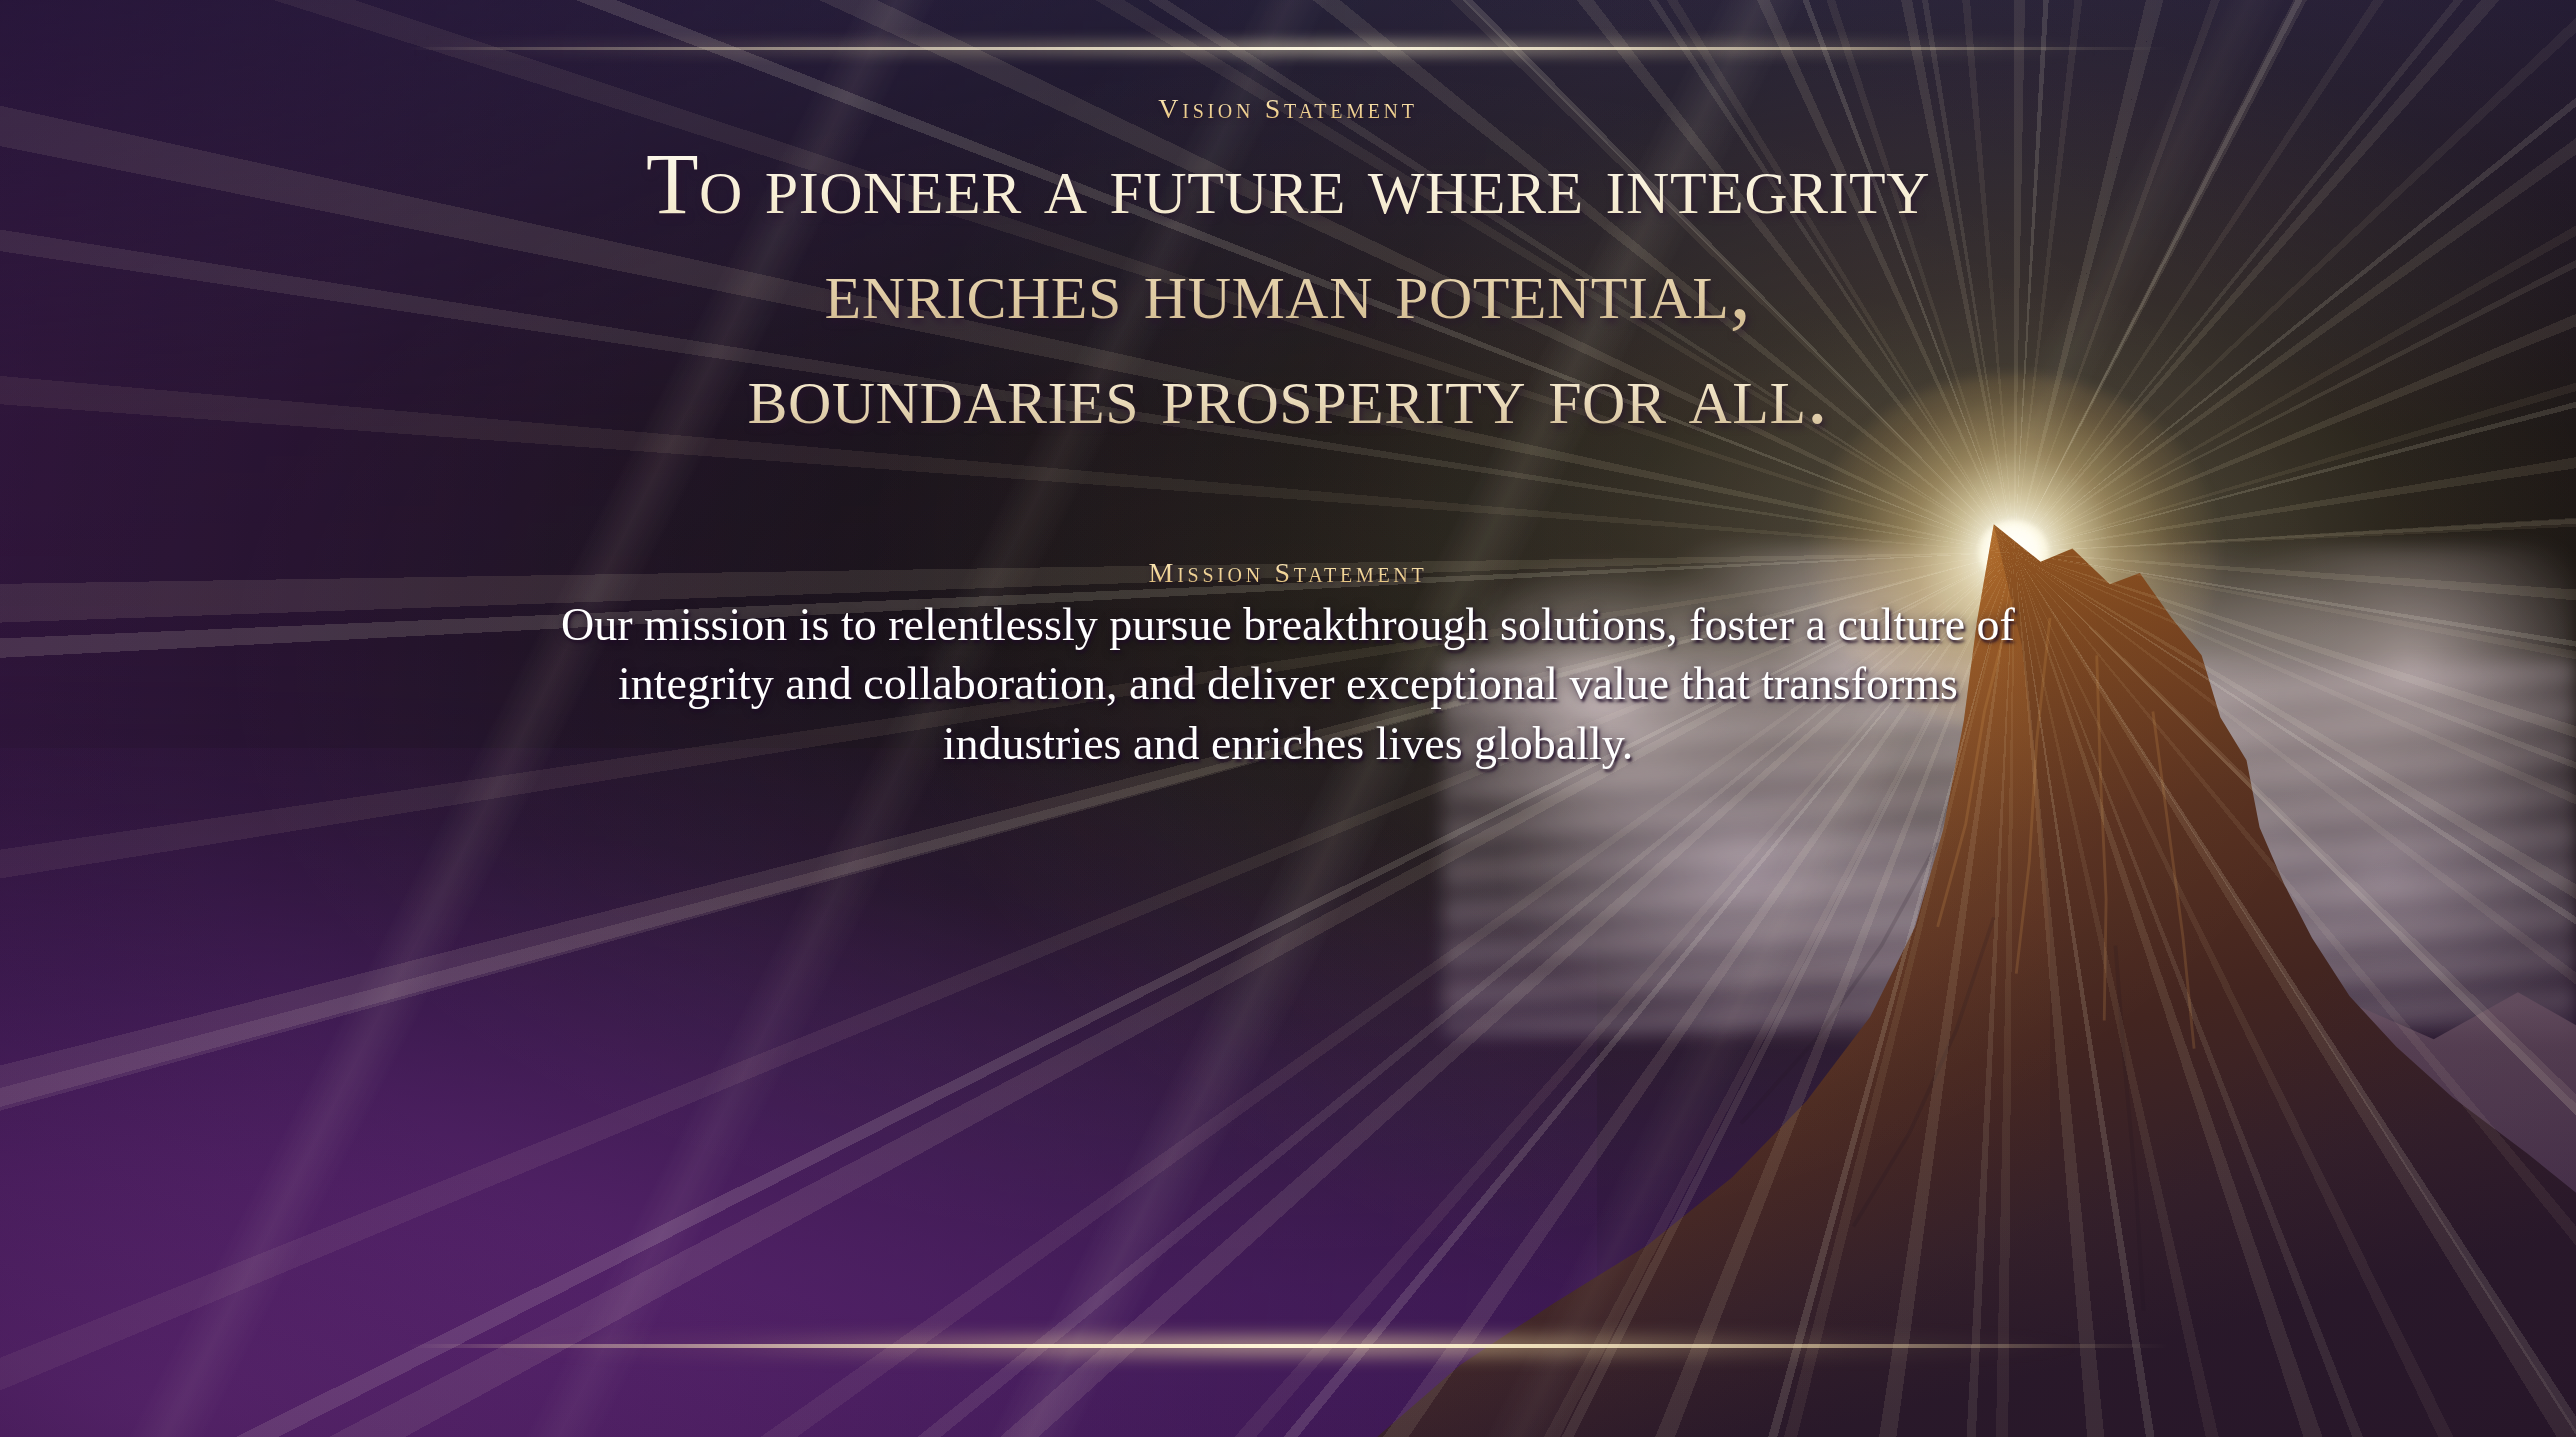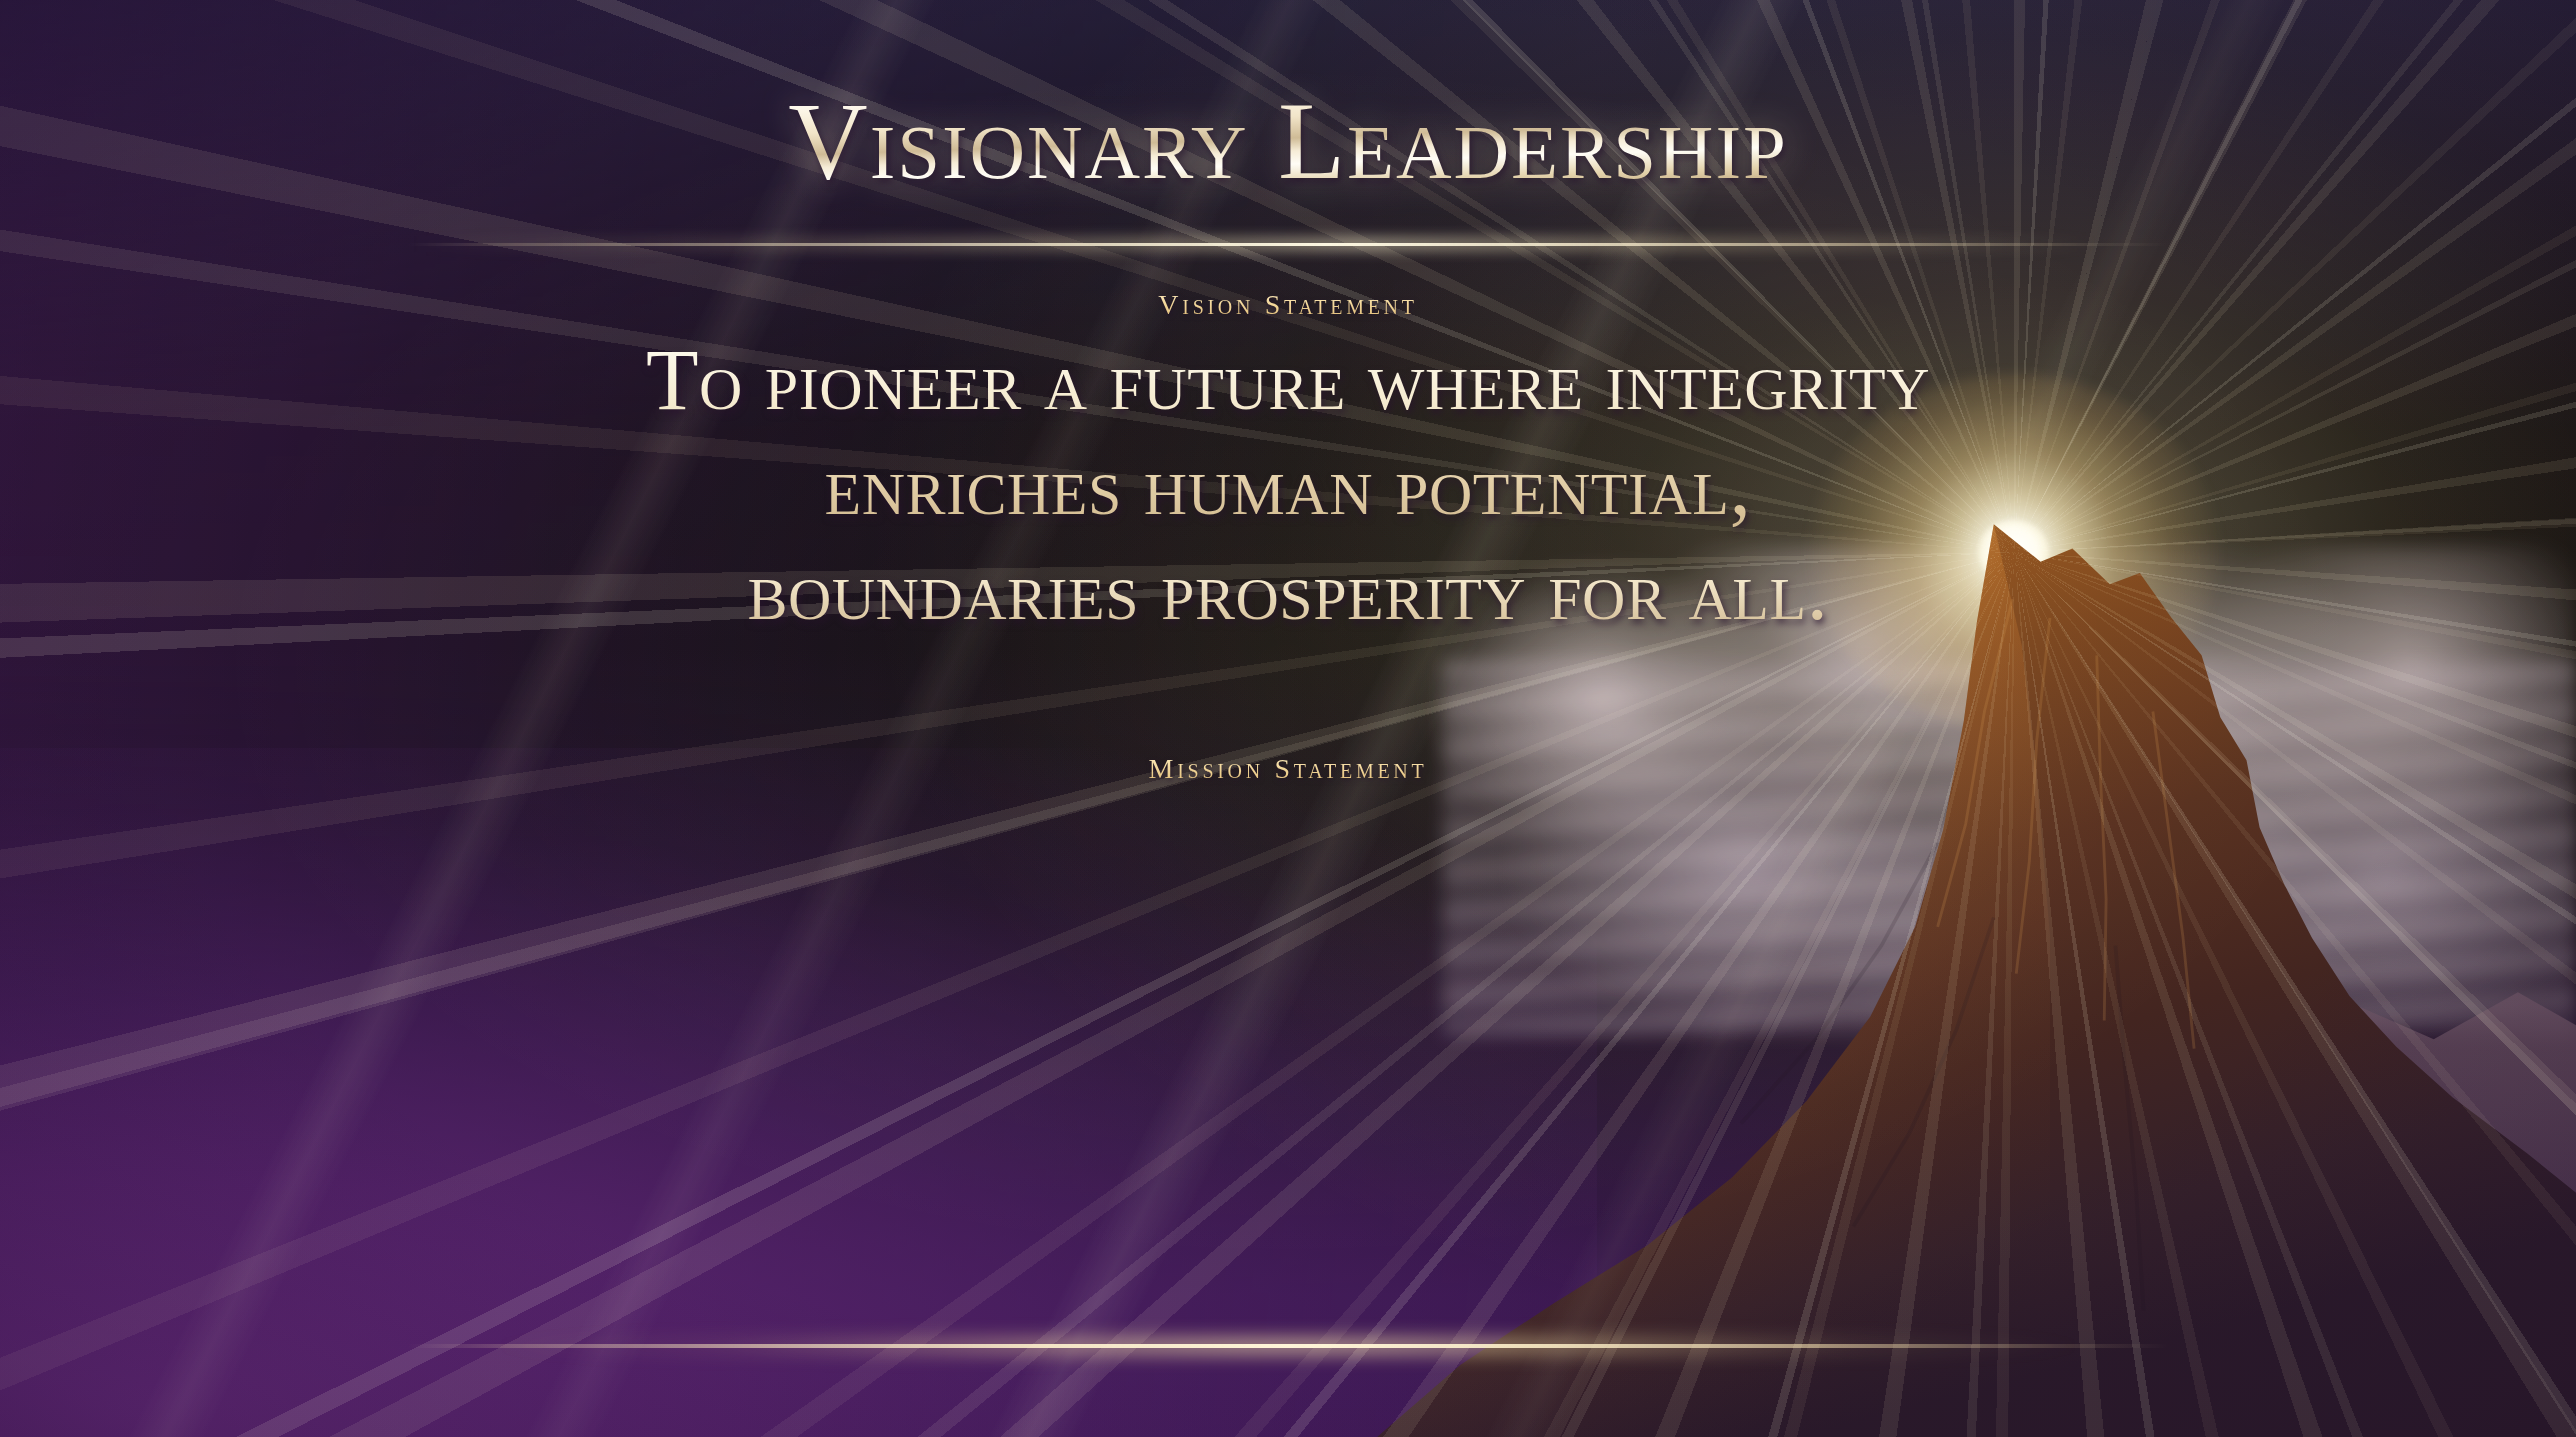--- a/index.html
+++ b/index.html
@@ -393,35 +393,39 @@
   </div>
 
   <div class="rays"></div>
   <div class="rays2"></div>
   <div class="streaks"></div>
   <div class="haze"></div>
   <div class="vignette"></div>
 
   <div class="content">
 
-    <h1 class="title">Visionary Leadership</h1>
 
     <div class="divider"></div>
 
     <div class="kicker">Vision Statement</div>
 
     <div class="vision-body">
       <div>To pioneer a future where integrity</div>
       <div>enriches human potential,</div>
       <div>boundaries prosperity for all.</div>
     </div>
 
     <div class="mission-wrap">
       <div class="kicker mission">Mission Statement</div>
 
+      <div class="mission-body">
+        <div>Our mission is to relentlessly pursue breakthrough solutions, foster a culture of</div>
+        <div>integrity and collaboration, and deliver exceptional value that transforms</div>
+        <div>industries and enriches lives globally.</div>
+      </div>
     </div>
 
     <div class="spacer-flex"></div>
 
     <div class="bottom-div-wrap">
       <div class="divider bright"></div>
     </div>
 
   </div>
 </div>

